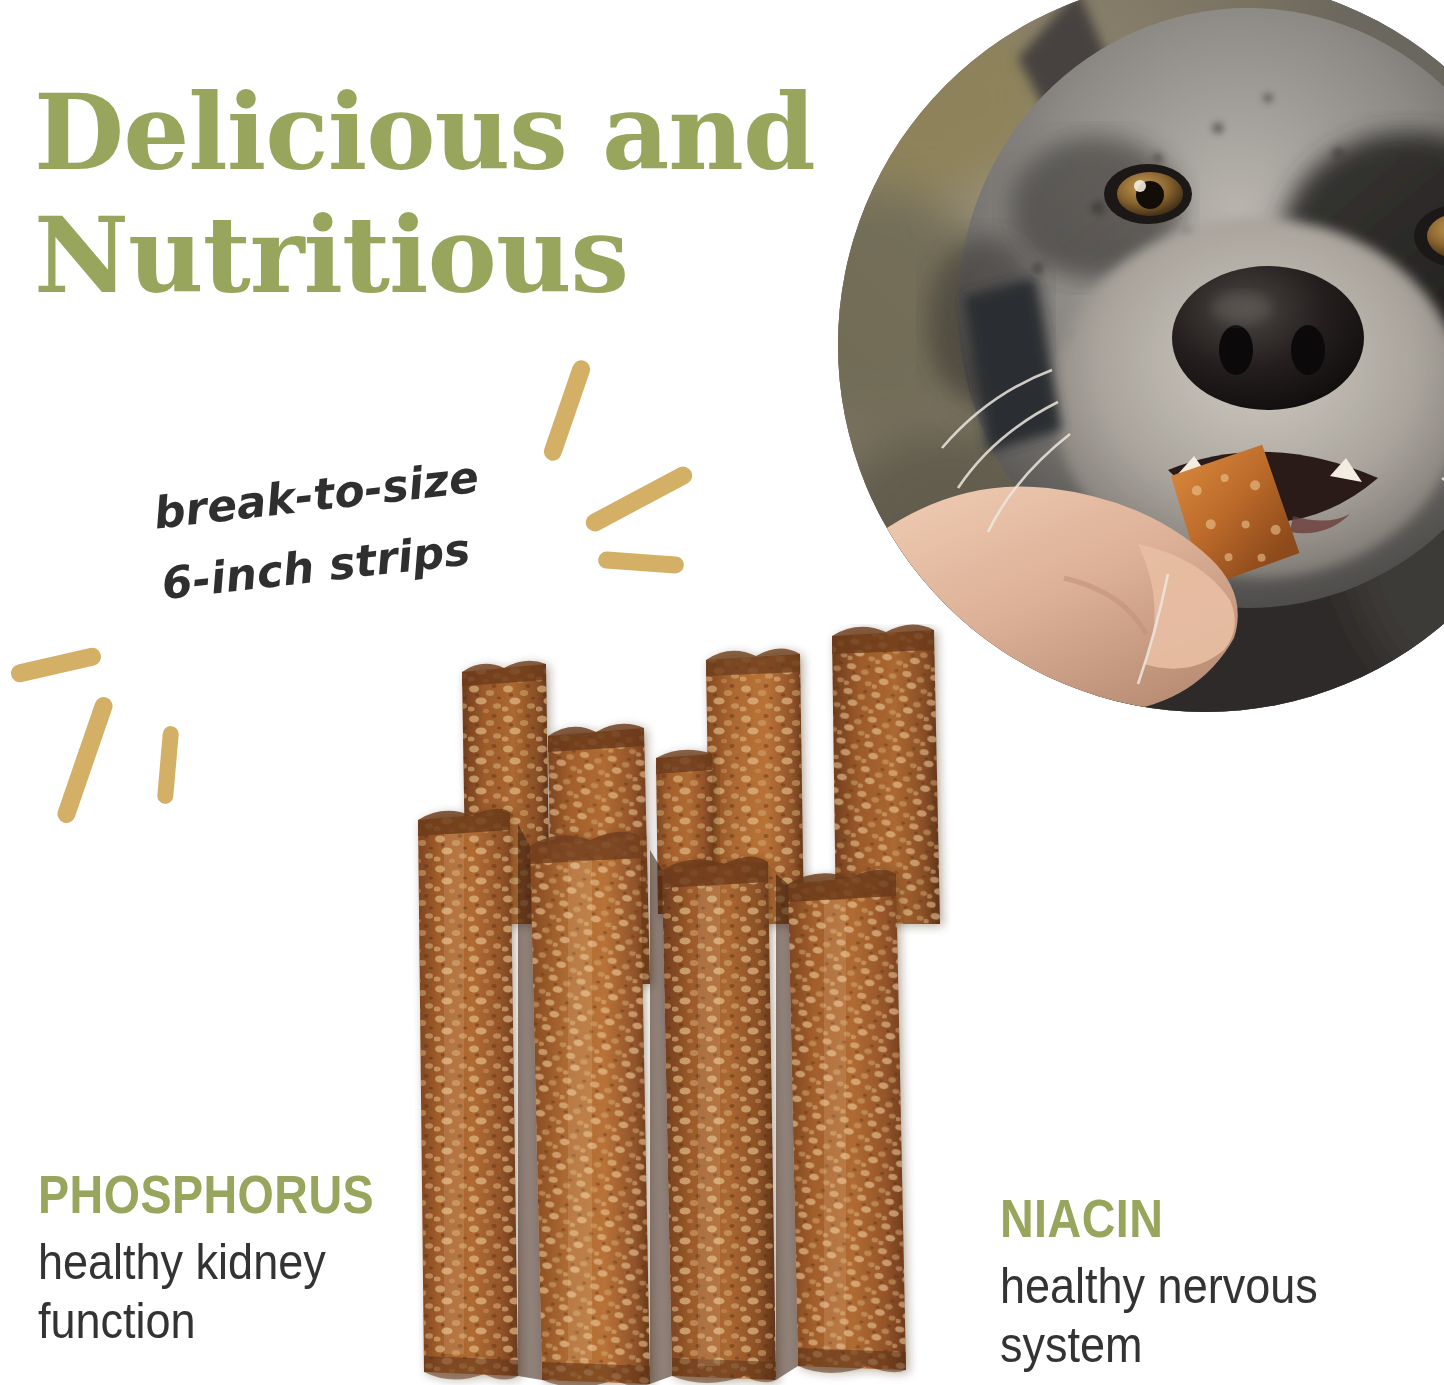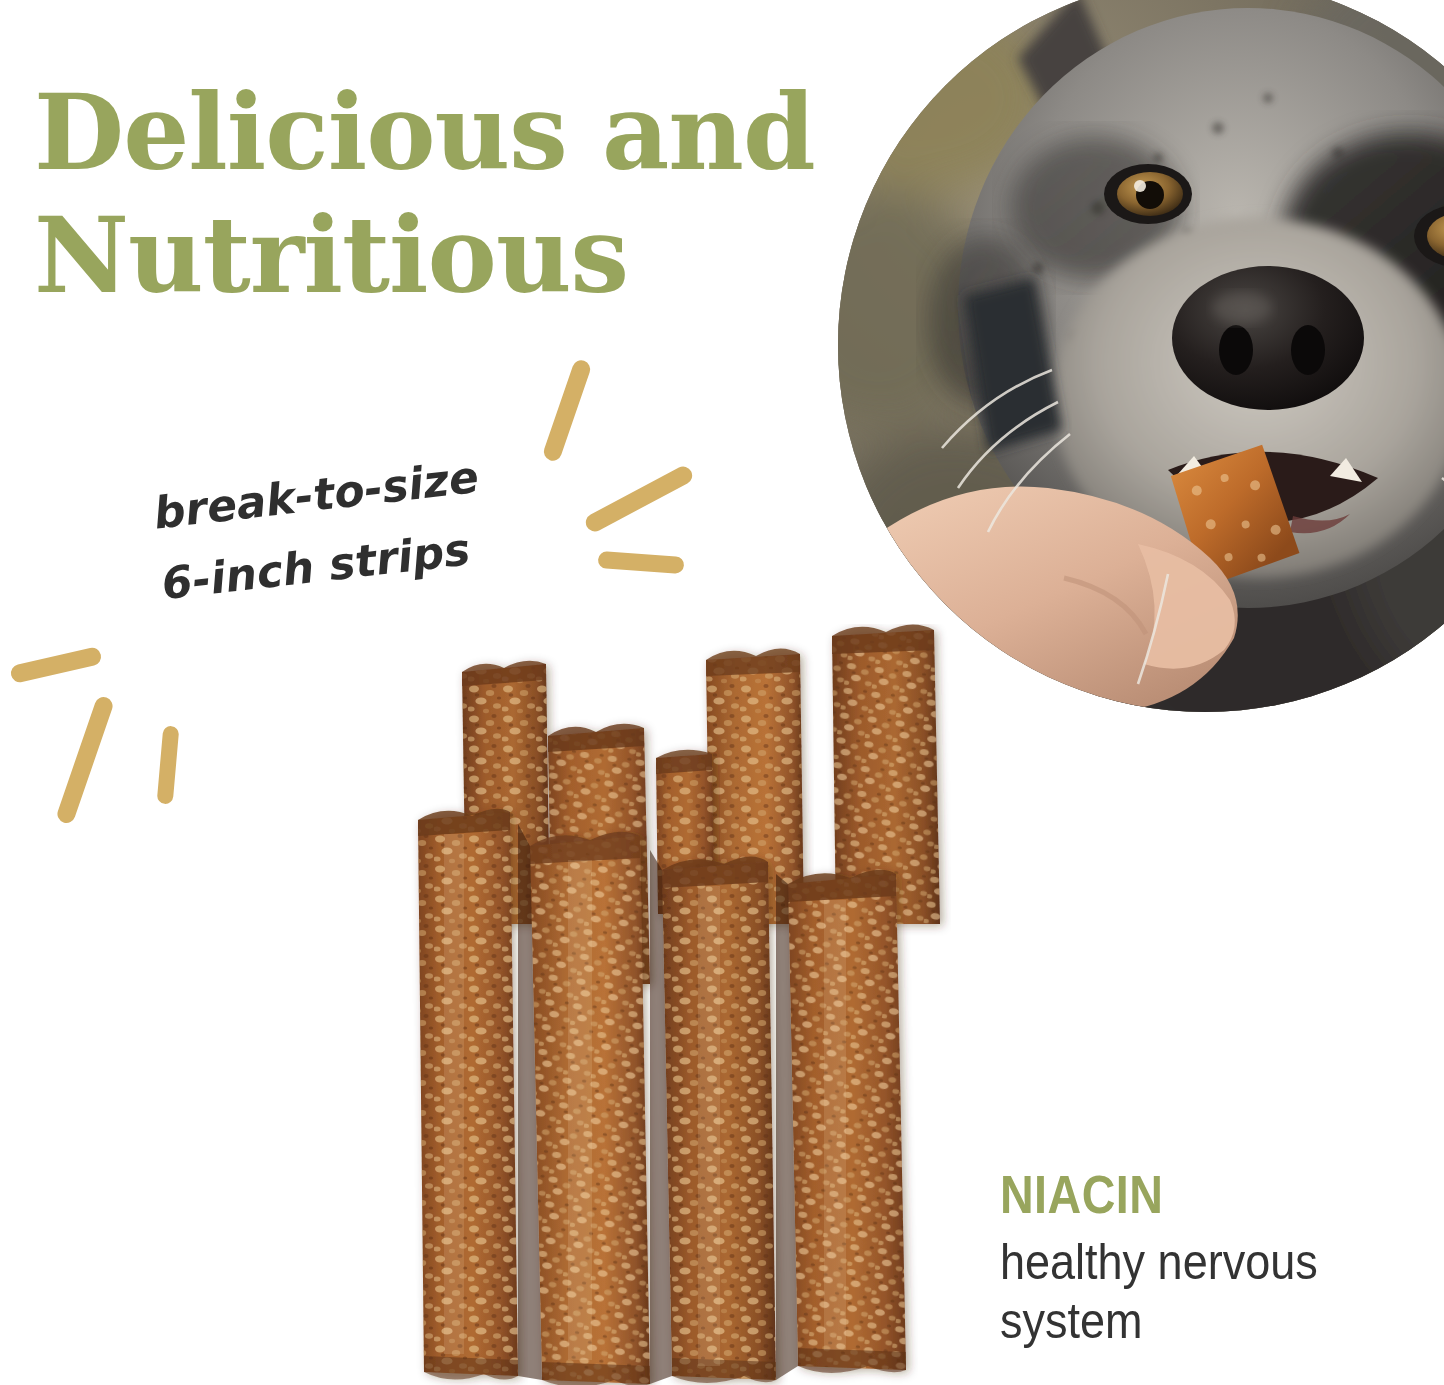--- a/index.html
+++ b/index.html
@@ -98,21 +98,21 @@
     font-weight: 400;
     font-size: 50px;
     line-height: 1.18;
     color: #333333;
     transform: scaleX(0.90);
     transform-origin: left top;
     white-space: pre-line;
   }
 
   .pos-protein    { left: 1000px; top: 826px;  width: 430px; }
-  .pos-niacin     { left: 1000px; top: 1168px; width: 430px; }
+  .pos-niacin     { left: 1000px; top: 1192px; width: 430px; }
   .pos-phosphorus { left: 38px;   top: 1168px; width: 430px; }
 </style>
 </head>
 <body>
 
 <div id="page">
 
   <div class="headline">Delicious and
 Nutritious</div>
 
@@ -410,14 +410,19 @@
     </svg>
   </div>
 
 
   <div class="nutrient pos-niacin">
     <div class="n-title">NIACIN</div>
     <div class="n-desc">healthy nervous
 system</div>
   </div>
 
+  <div class="nutrient pos-phosphorus">
+    <div class="n-title">PHOSPHORUS</div>
+    <div class="n-desc">healthy kidney
+function</div>
+  </div>
 
 </div>
 
 </body></html>

